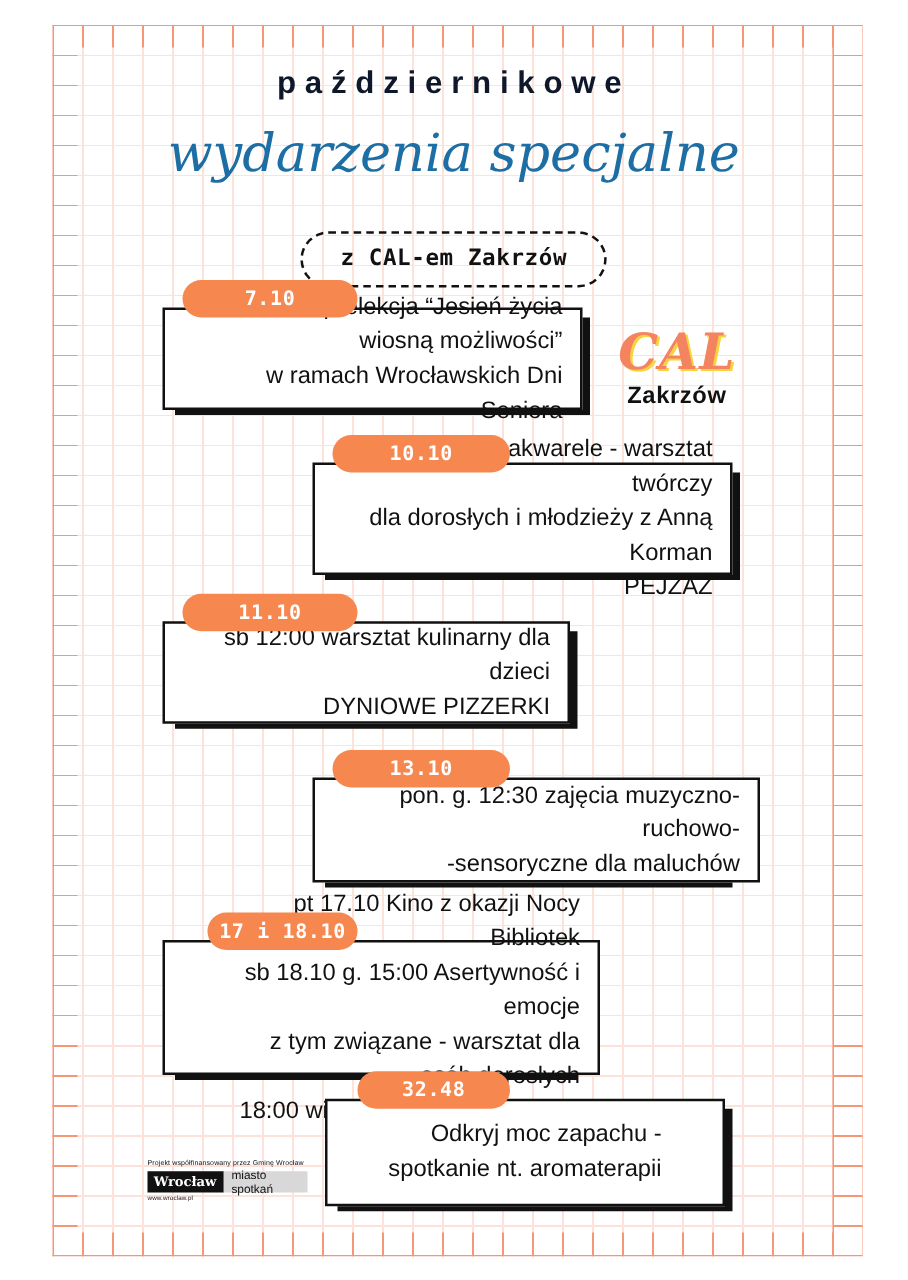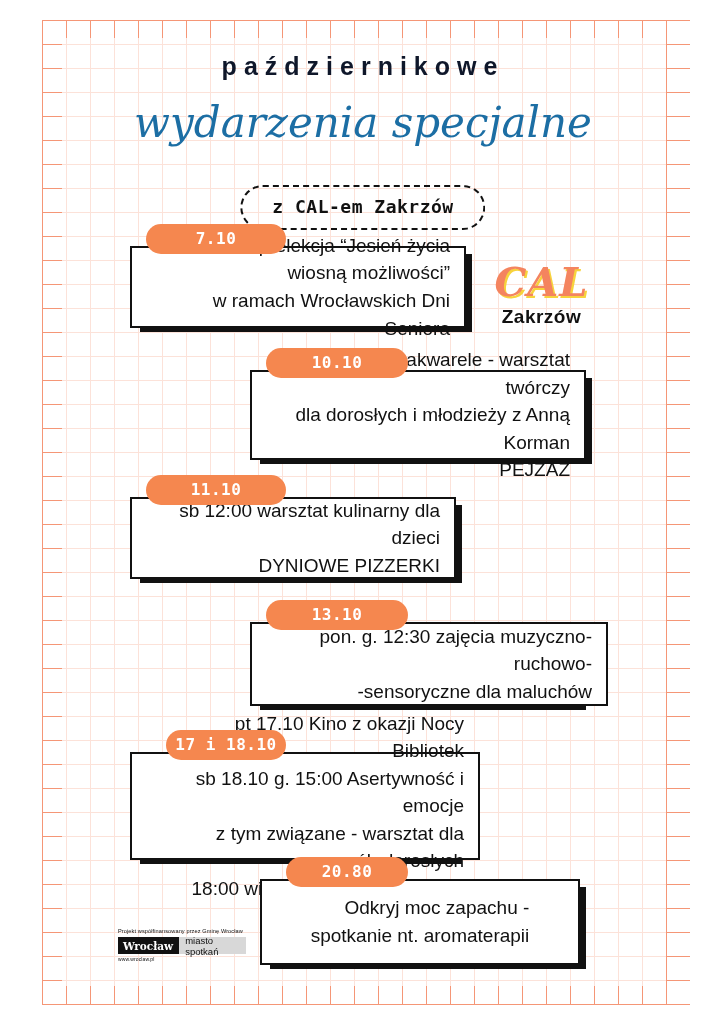--- a/index.html
+++ b/index.html
@@ -256,21 +256,21 @@
     <div class="card-shadow" style="left:140px; top:760px; width:322px; height:104px;"></div>
     <div class="card" style="left:130px; top:752px; width:322px; height:104px;padding-left:24px;">
       <div class="card-text">pt 17.10 Kino z okazji Nocy Bibliotek
 sb 18.10 g. 15:00 Asertywność i emocje
 z tym związane - warsztat dla osób dorosłych
 18:00 wieczór z muzyką i sztuką</div>
     </div>
   </div>
 
   <div class="event">
-    <div class="date-pill" style="left:286px; top:857px; width:122px;">20.80</div>
+    <div class="date-pill" style="left:286px; top:857px; width:122px;">32.48</div>
     <div class="card-shadow" style="left:270px; top:887px; width:316px; height:82px;"></div>
     <div class="card" style="left:260px; top:879px; width:316px; height:82px;">
       <div class="card-text">Odkryj moc zapachu -
 spotkanie nt. aromaterapii</div>
     </div>
   </div>
 
   <div class="footer">
     <div class="footer-line">Projekt współfinansowany przez Gminę Wrocław</div>
     <div class="wroclaw-logo">

